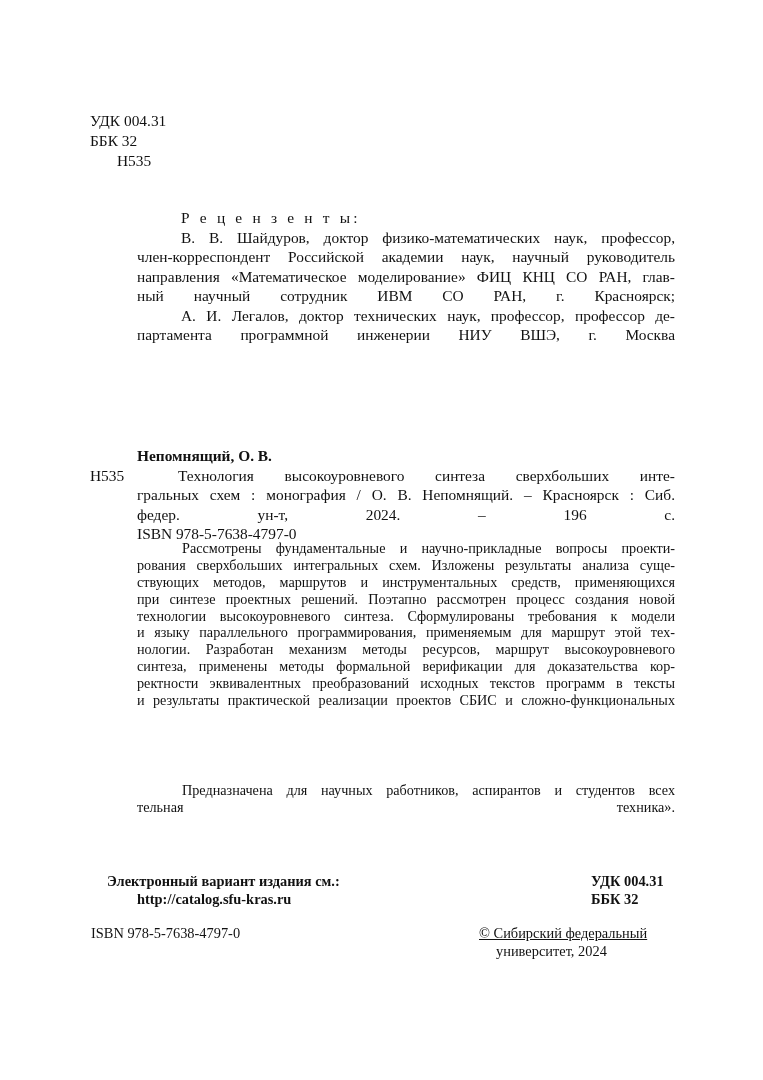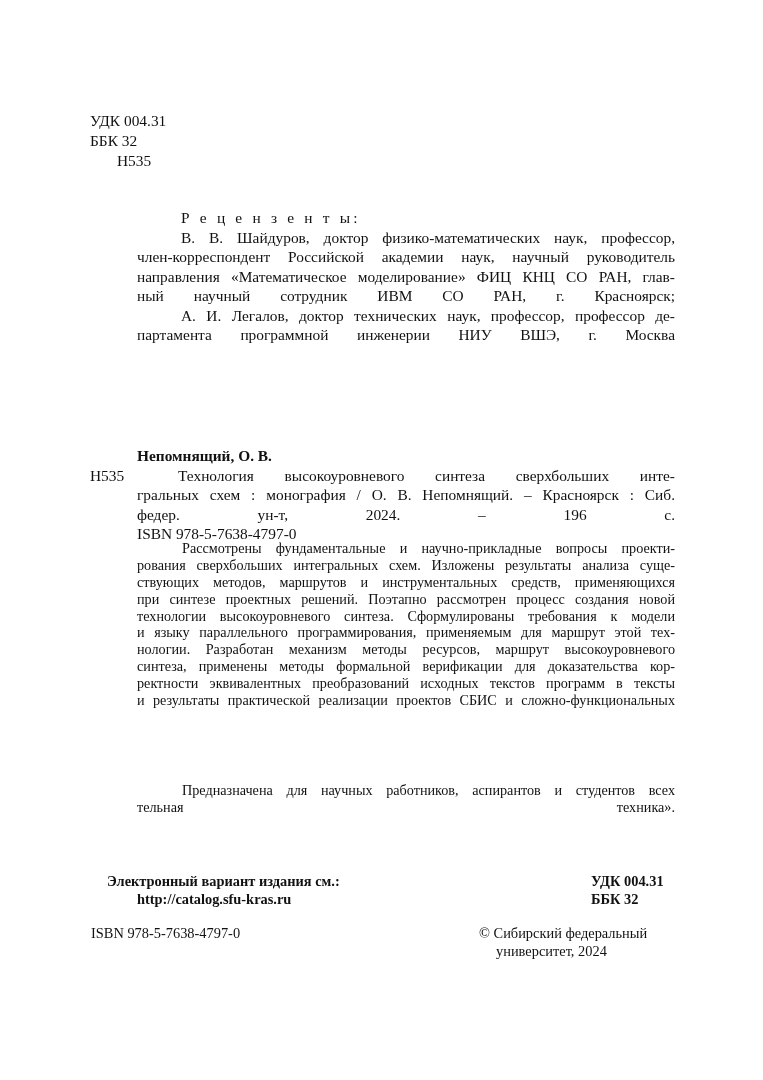--- a/index.html
+++ b/index.html
@@ -65,15 +65,15 @@
     <span class="lline" style="height:16.9px;">тельная техника».</span>
   </div>
 </div>
 
 <div style="font-size:14.4px;">
   <div class="abs bold" style="left:107px; top:872px;">Электронный вариант издания см.:</div>
   <div class="abs bold" style="left:137px; top:890px;text-align:center;">http://catalog.sfu-kras.ru</div>
   <div class="abs bold" style="left:591px; top:872px;">УДК 004.31</div>
   <div class="abs bold" style="left:591px; top:890px;">ББК 32</div>
   <div class="abs" style="left:91px; top:924px;">ISBN 978-5-7638-4797-0</div>
-  <div class="abs" style="left:479px; top:924px;">© Сибирский федеральный</div>
+  <div class="abs" style="left:479px; top:924px;text-decoration:underline;">© Сибирский федеральный</div>
   <div class="abs" style="left:496px; top:942px;">университет, 2024</div>
 </div>
 
 </body></html>

